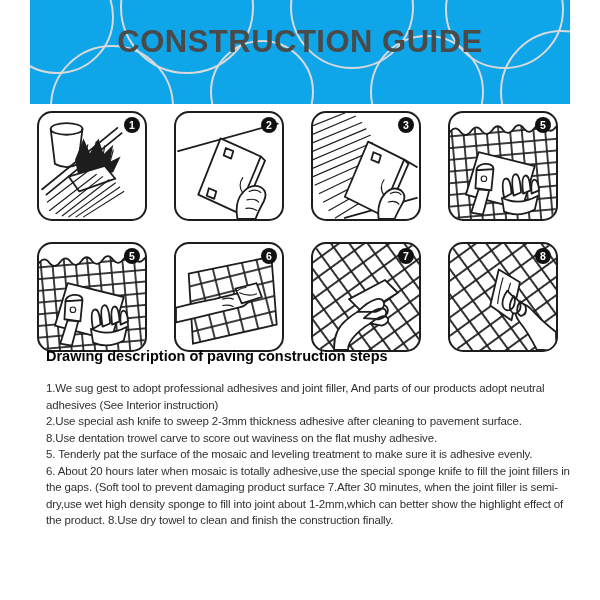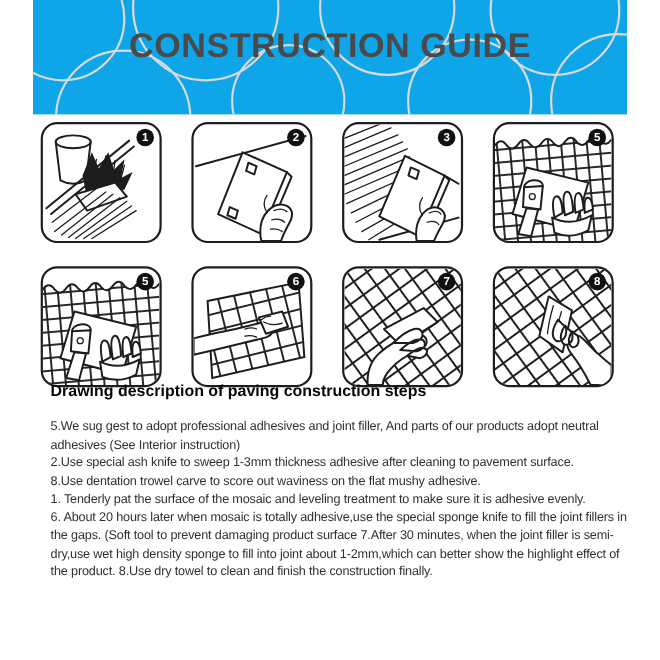--- a/index.html
+++ b/index.html
@@ -190,18 +190,18 @@
       <polygon class="wh" points="46,24 66,36 58,72 38,58"></polygon>
       <path class="thin" d="M50,32 q-4,14 -5,24 M57,37 q-4,13 -5,23"></path>
       <path class="wh" d="M82,100 Q74,84 66,74 Q59,65 64,59 Q70,54 77,62 Q86,72 95,79 L100,83 L100,100 Z"></path>
       <path class="wh" d="M54,44 q-6,9 -4,15 q2,5 7,3 q5,-3 4,-11 Z M60,49 q-5,8 -3,13 q2,5 6,3 q5,-3 3,-10 Z M66,54 q-4,7 -2,11 q2,4 5,2 q4,-2 2,-9 Z"></path>
     </svg>
   </div>
 </div>
 
 <div class="desc">
   <h2>Drawing description of paving construction steps</h2>
-  <p>5.We sug gest to adopt professional adhesives and joint filler, And parts of our products adopt neutral adhesives (See Interior instruction)</p>
-  <p>2.Use special ash knife to sweep 1-3mm thickness adhesive after cleaning to pavement surface.</p>
+  <p>1.We sug gest to adopt professional adhesives and joint filler, And parts of our products adopt neutral adhesives (See Interior instruction)</p>
+  <p>2.Use special ash knife to sweep 2-3mm thickness adhesive after cleaning to pavement surface.</p>
   <p>8.Use dentation trowel carve to score out waviness on the flat mushy adhesive.</p>
-  <p>1. Tenderly pat the surface of the mosaic and leveling treatment to make sure it is adhesive evenly.</p>
+  <p>5. Tenderly pat the surface of the mosaic and leveling treatment to make sure it is adhesive evenly.</p>
   <p>6. About 20 hours later when mosaic is totally adhesive,use the special sponge knife to fill the joint fillers in the gaps. (Soft tool to prevent damaging product surface 7.After 30 minutes, when the joint filler is semi-dry,use wet high density sponge to fill into joint about 1-2mm,which can better show the highlight effect of the product. 8.Use dry towel to clean and finish the construction finally.</p>
 </div>
 
 </body></html>

